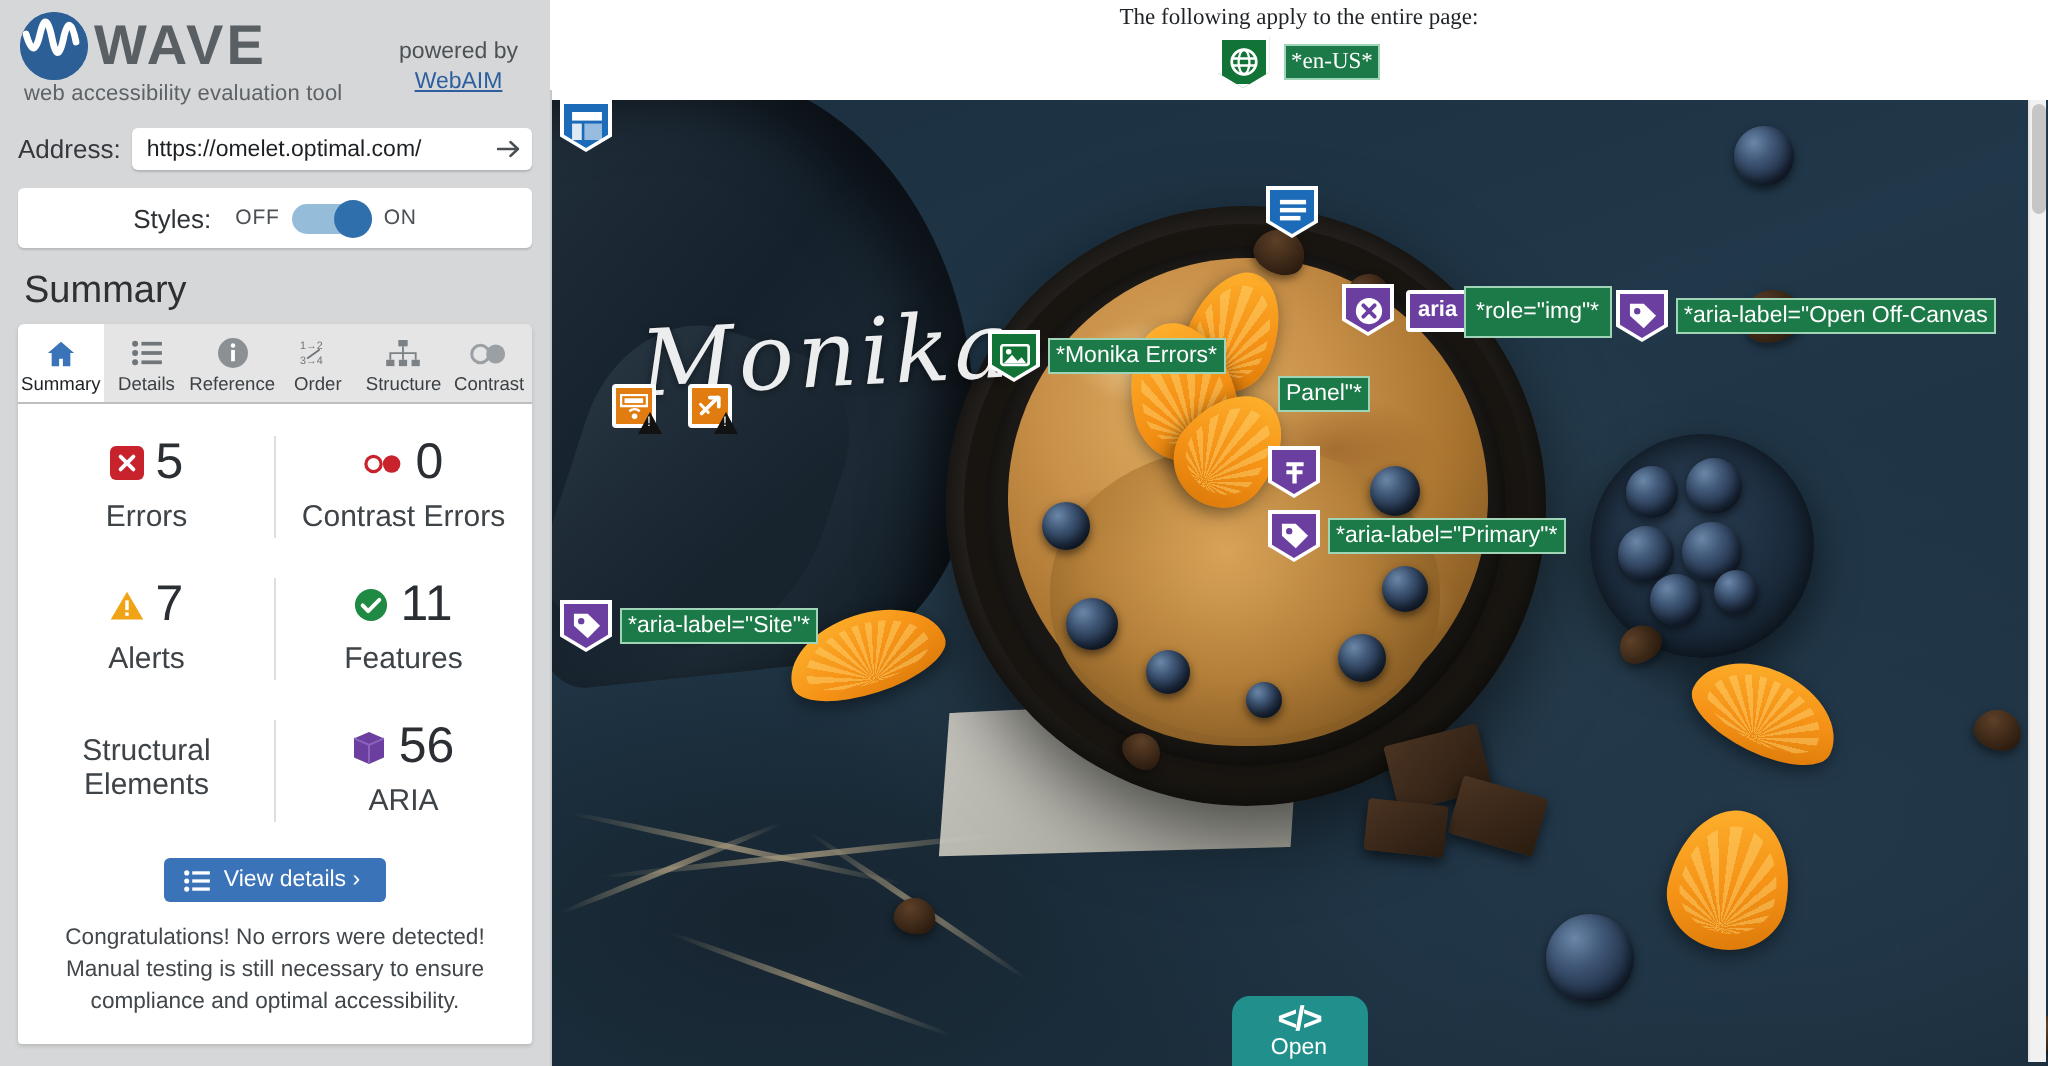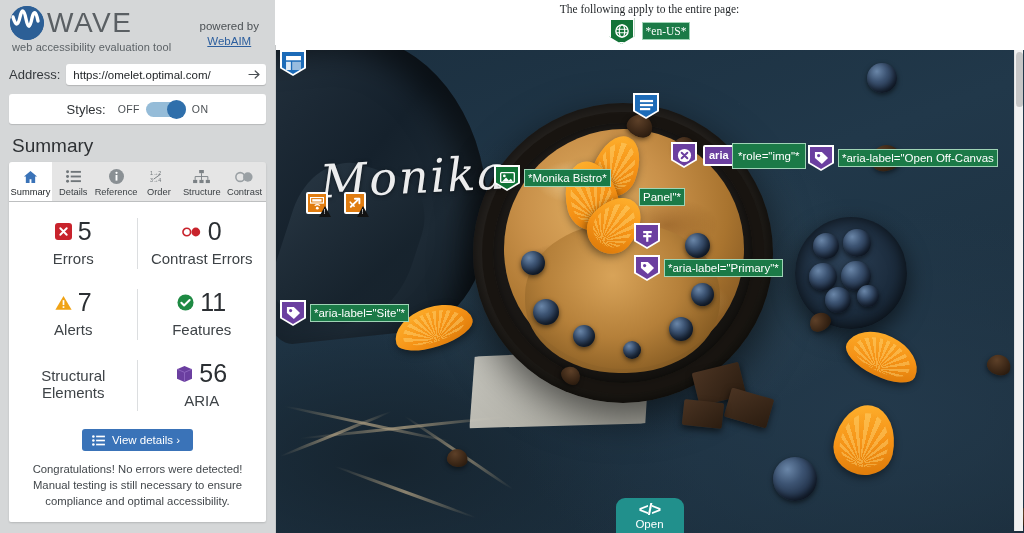--- a/index.html
+++ b/index.html
@@ -18,21 +18,21 @@
   .wave-head { padding: 6px 12px 0 10px; position: relative; height: 56px; }
   .logo-row { display: flex; align-items: center; }
   .logo-mark {
     width: 34px; height: 34px; border-radius: 50%;
     background: #2c5f96; position: relative; flex: 0 0 34px;
     margin-right: 3px; overflow: hidden;
   }
   .logo-mark svg { position: absolute; left: 0; top: 0; }
   .logo-text {
     font-size: 28px; color: #5a5f63; letter-spacing: 1.5px;
-    font-weight: 400; line-height: 34px;
+    font-weight: 700; line-height: 34px;
   }
   .tagline {
     font-size: 11px; color: #5c6266; margin: 1px 0 0 2px;
     letter-spacing: 0.1px;
   }
   .powered {
     position: absolute; right: 16px; top: 19px;
     text-align: center; font-size: 11.5px; color: #4c5155; line-height: 15px;
   }
   .powered a { color: #2d5f9e; text-decoration: underline; display: block; }
@@ -686,21 +686,21 @@
       <div class="anno" style="left:219px; top:120px;">
         <span class="sh green">
             <span class="g">
           <svg width="15" height="13" viewBox="0 0 16 14">
             <rect x="0.6" y="0.6" width="14.8" height="10.6" rx="1.4" fill="none" stroke="#fff" stroke-width="1.5"></rect>
             <circle cx="4.6" cy="4.2" r="1.5" fill="#fff"></circle>
             <path d="M2 10.4 6.4 5.8l3 3.4 2.2-2 2.4 3.2z" fill="#fff"></path>
           </svg>
         </span>
           </span>
-        <span class="lbl">*Monika Bistro*</span>
+        <span class="lbl">*Monika Errors*</span>
       </div>
 
       <div class="anno" style="left:396px; top:97px;">
         <span class="sh purple">
             <span class="g">
           <svg width="15" height="15" viewBox="0 0 16 16">
             <circle cx="8" cy="8" r="7" fill="#fff"></circle>
             <path d="M5 5l6 6M11 5l-6 6" stroke="#6b3fa0" stroke-width="2.1" stroke-linecap="round"></path>
           </svg>
         </span>

